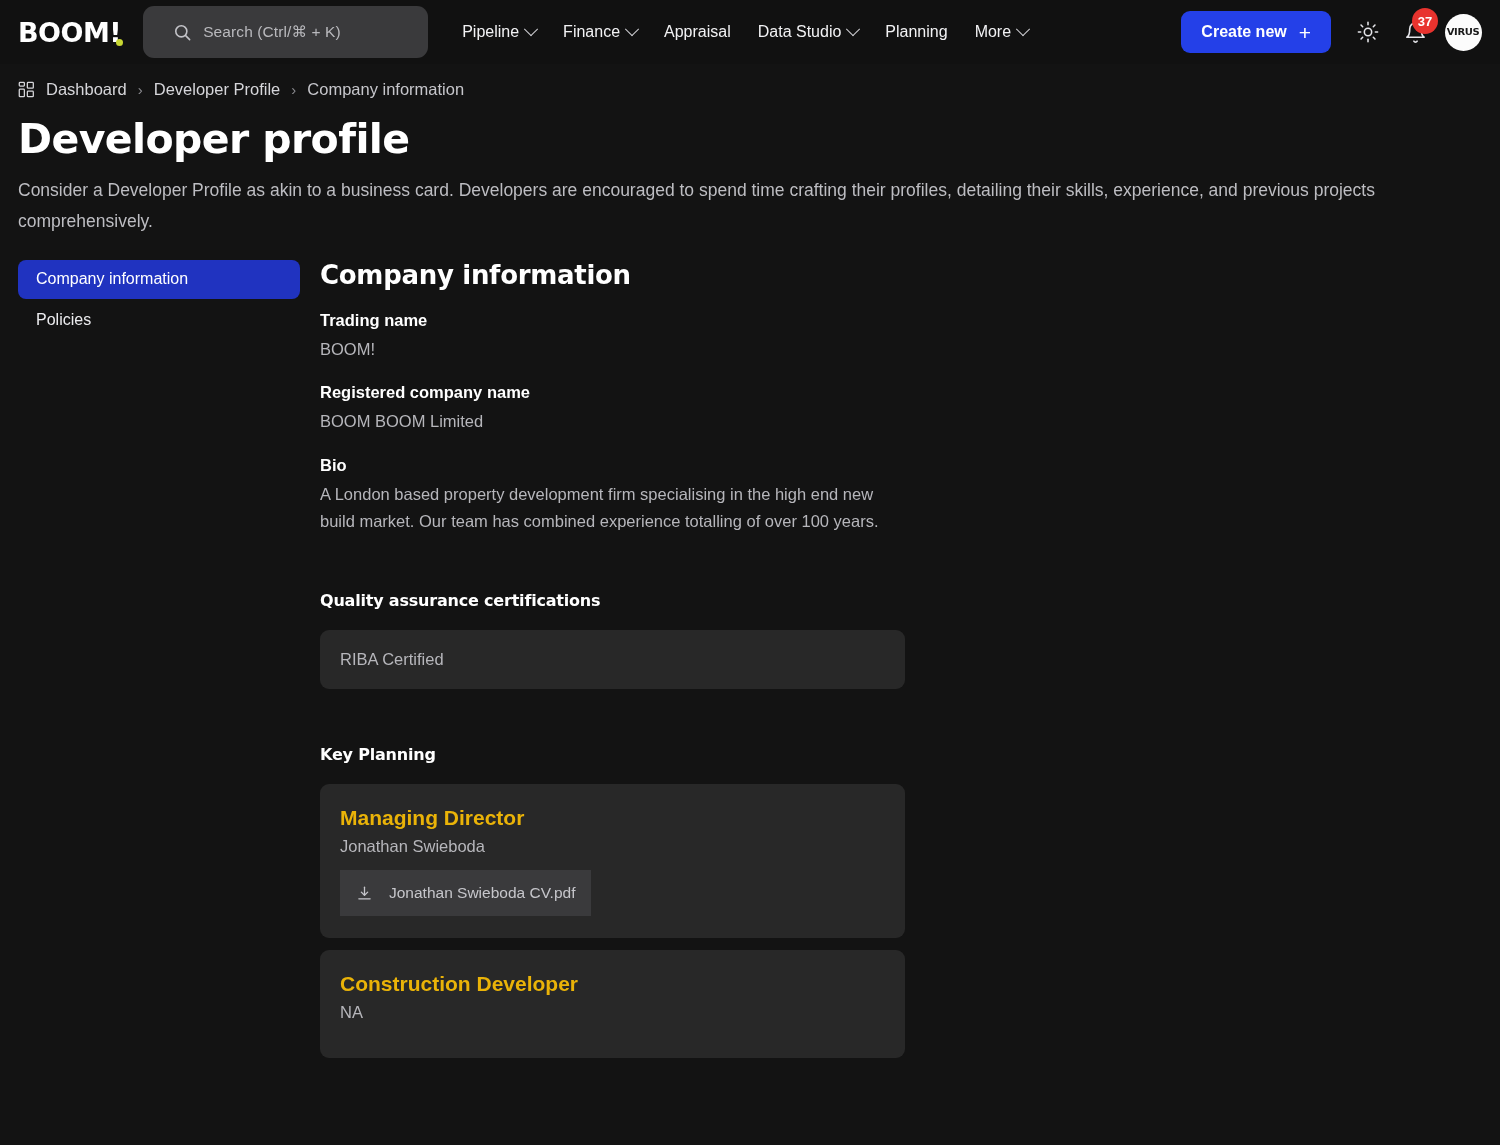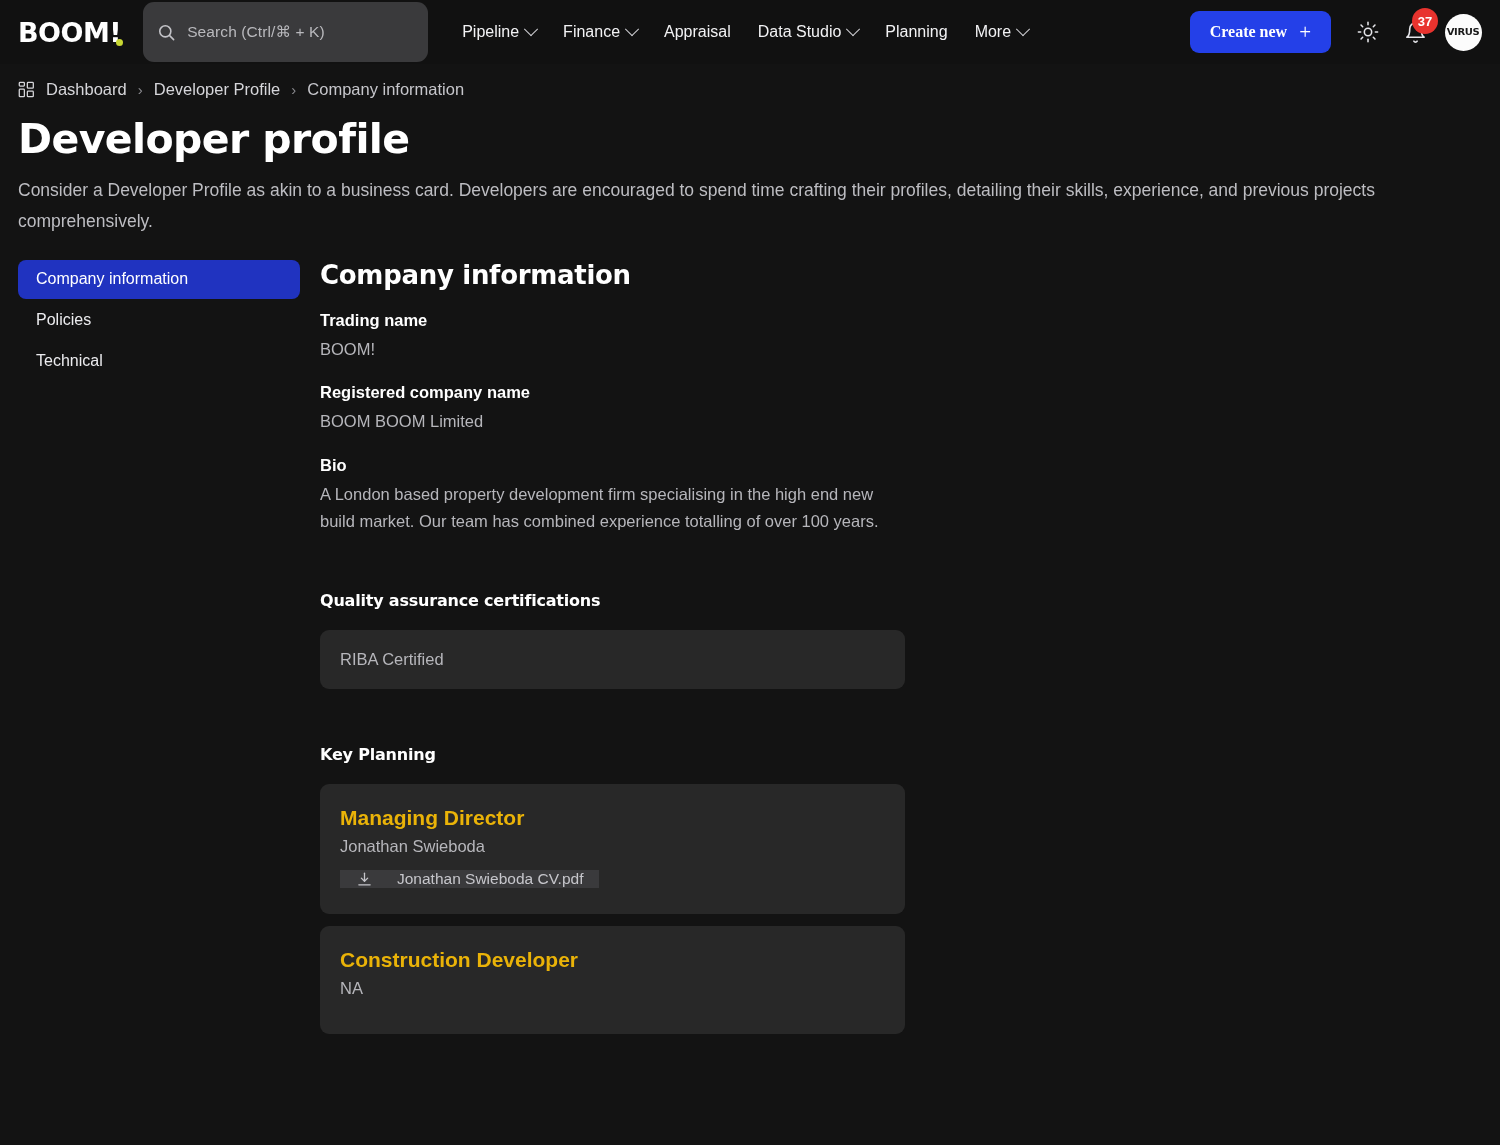--- a/index.html
+++ b/index.html
@@ -42,26 +42,26 @@
     width: 7px;
     height: 7px;
     border-radius: 50%;
     background: #c8d732;
     right: -2px;
     bottom: 2px;
   }
 
   .searchbox {
     width: 285px;
-    height: 60px;
+    height: 52px;
     background: #3a3a3c;
     border-radius: 11px;
     display: flex;
     align-items: center;
-    padding: 0 14px;
+    padding: 0 30px;
     gap: 11px;
     cursor: text;
   }
   .searchbox .ph {
     font-size: 15.5px;
     color: #b9b9bd;
     letter-spacing: 0.1px;
   }
 
   .mainnav {
@@ -97,21 +97,21 @@
 
   .createbtn {
     background: #2440e8;
     color: #fff;
     border: none;
     height: 42px;
     padding: 0 20px;
     border-radius: 9px;
     font-size: 16px;
     font-weight: 700;
-    font-family: Liberation Serif, serif;
+    font-family: Liberation Sans, sans-serif;
     display: flex;
     align-items: center;
     gap: 12px;
     cursor: pointer;
     white-space: nowrap;
   }
   .plusglyph { font-size: 21px; font-weight: 400; line-height: 1; }
 
   .iconbtn {
     width: 30px; height: 30px;
@@ -265,24 +265,24 @@
   }
   .person-name {
     font-size: 16.5px;
     color: #b6b6bb;
     margin-bottom: 14px;
   }
 
   .filechip {
     display: inline-flex;
     align-items: center;
-    gap: 24px;
+    gap: 16px;
     background: #3a3a3c;
     border-radius: 0;
-    padding: 0 16px;
+    padding: 14px 16px;
     font-size: 15.5px;
     color: #c6c6cb;
     cursor: pointer;
   }
   .chip-last { margin-bottom: 0; }
 
   svg { display: block; }
 </style>
 </head>
 <body>
@@ -392,23 +392,20 @@
 
 <div class="layout">
 
   <div class="sidenav">
     <div class="sidenav-item active">
       <span>Company information</span>
     </div>
     <div class="sidenav-item">
       <span>Policies</span>
     </div>
-    <div class="sidenav-item">
-      <span>Technical</span>
-    </div>
   </div>
 
   <div class="content">
 
     <div class="sec-title">Company information</div>
 
     <div class="field">
       <div class="field-label">Trading name</div>
       <div class="field-value">BOOM!</div>
     </div>

